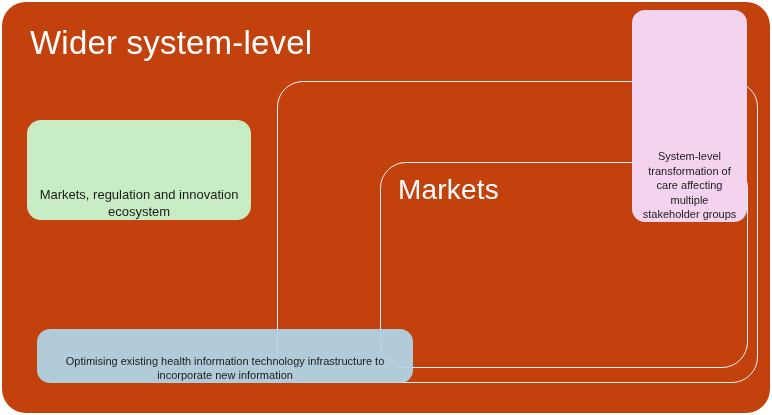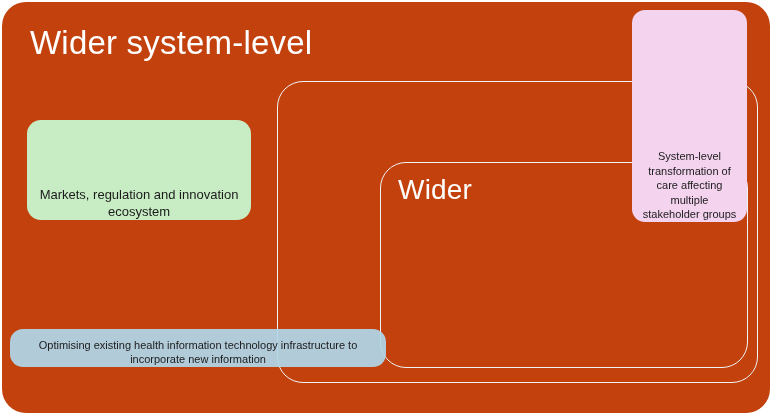--- a/index.html
+++ b/index.html
@@ -115,43 +115,43 @@
     left: 312px;
     top: 227px;
     width: 292px;
     height: 48px;
     background: rgba(233,238,242,0.93);
     border-radius: 44px / 22px;
     font-size: 11px;
   }
 
   .card-optimising {
-    left: 8px;
+    left: 35px;
     top: 327px;
     width: 376px;
-    height: 38px;
+    height: 54px;
     background: rgba(176,214,234,0.93);
     border-radius: 13px;
     font-size: 11px;
   }
 </style>
 </head>
 <body>
 
 <div id="canvas">
 
   <div class="panel-outer">
 
     <div class="frame frame-organisation"></div>
     <div class="frame frame-people"></div>
 
     <div class="level-title title-wider">Wider system-level</div>
 
 
-    <div class="level-title title-people">Wider</div>
+    <div class="level-title title-people">Markets</div>
 
     <div class="card card-markets">
       <span class="card-text">Markets, regulation and innovation ecosystem</span>
     </div>
 
     <div class="card card-system-level">
       <span class="card-text">System-level transformation of care affecting multiple stakeholder groups</span>
     </div>
 
 

